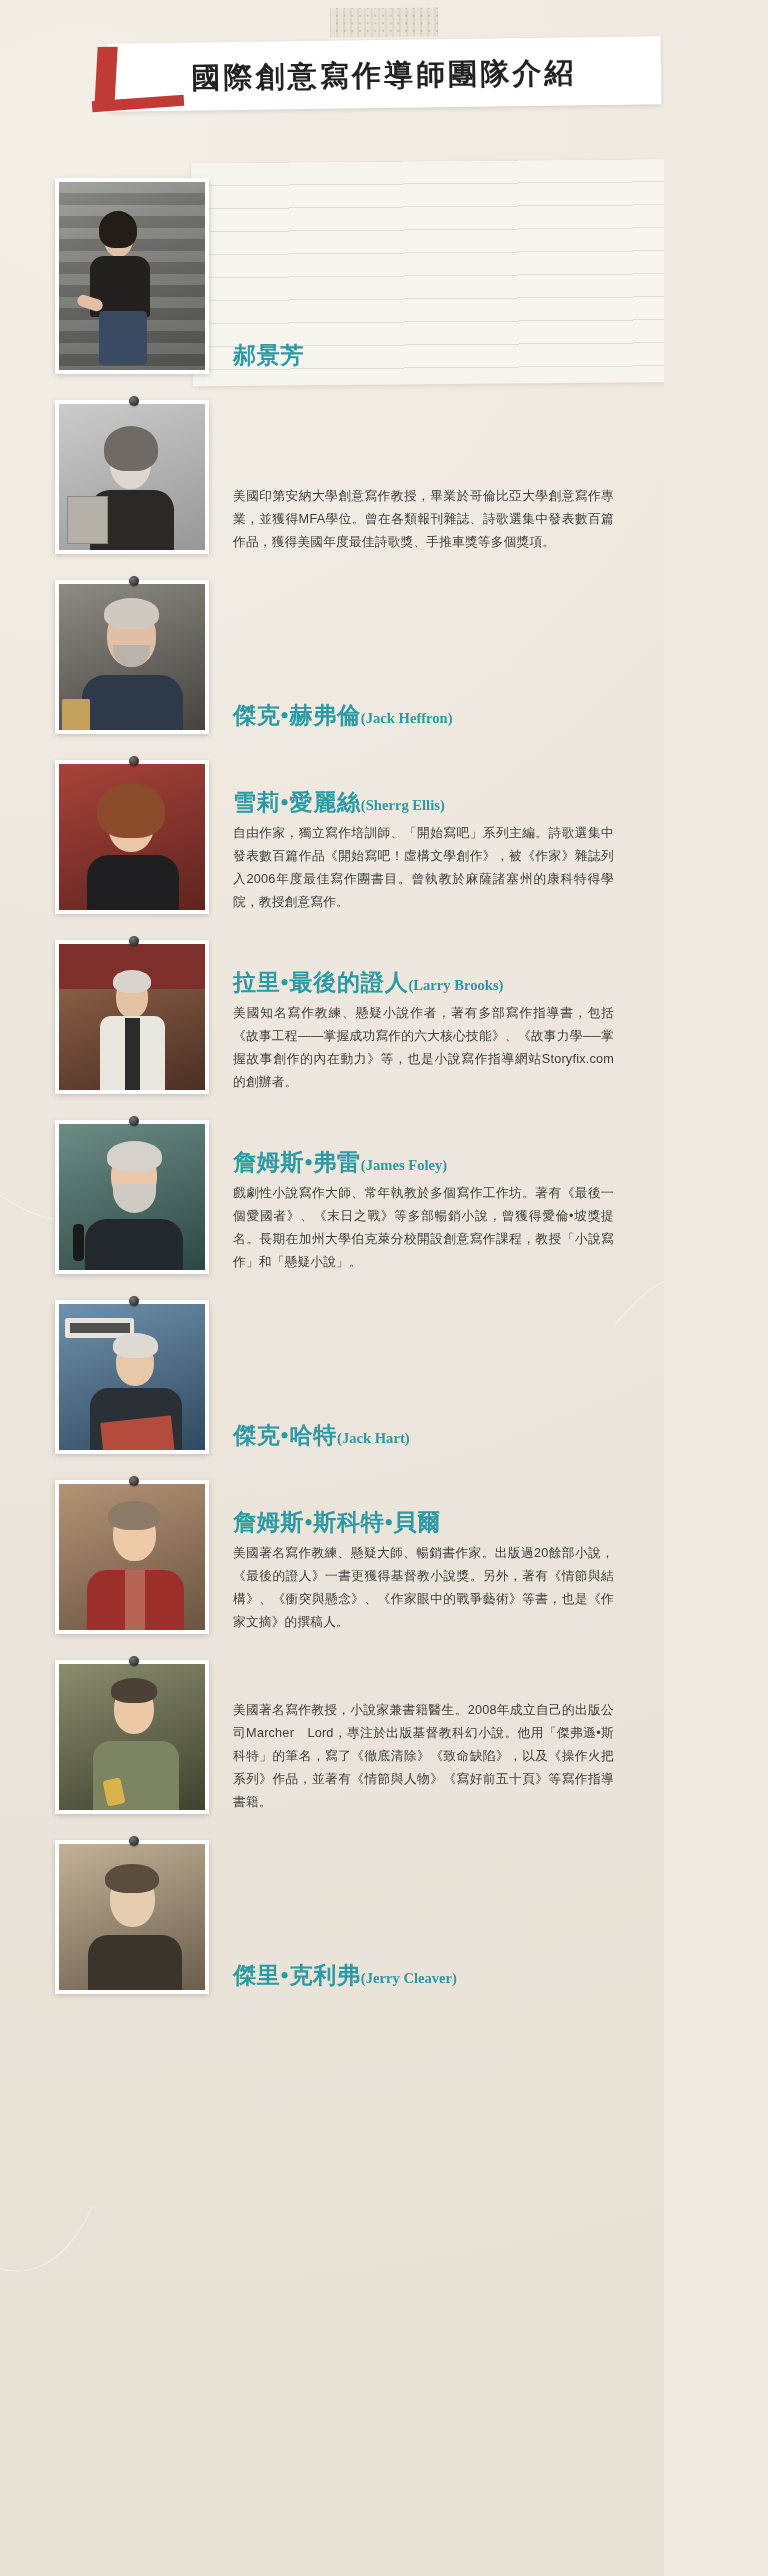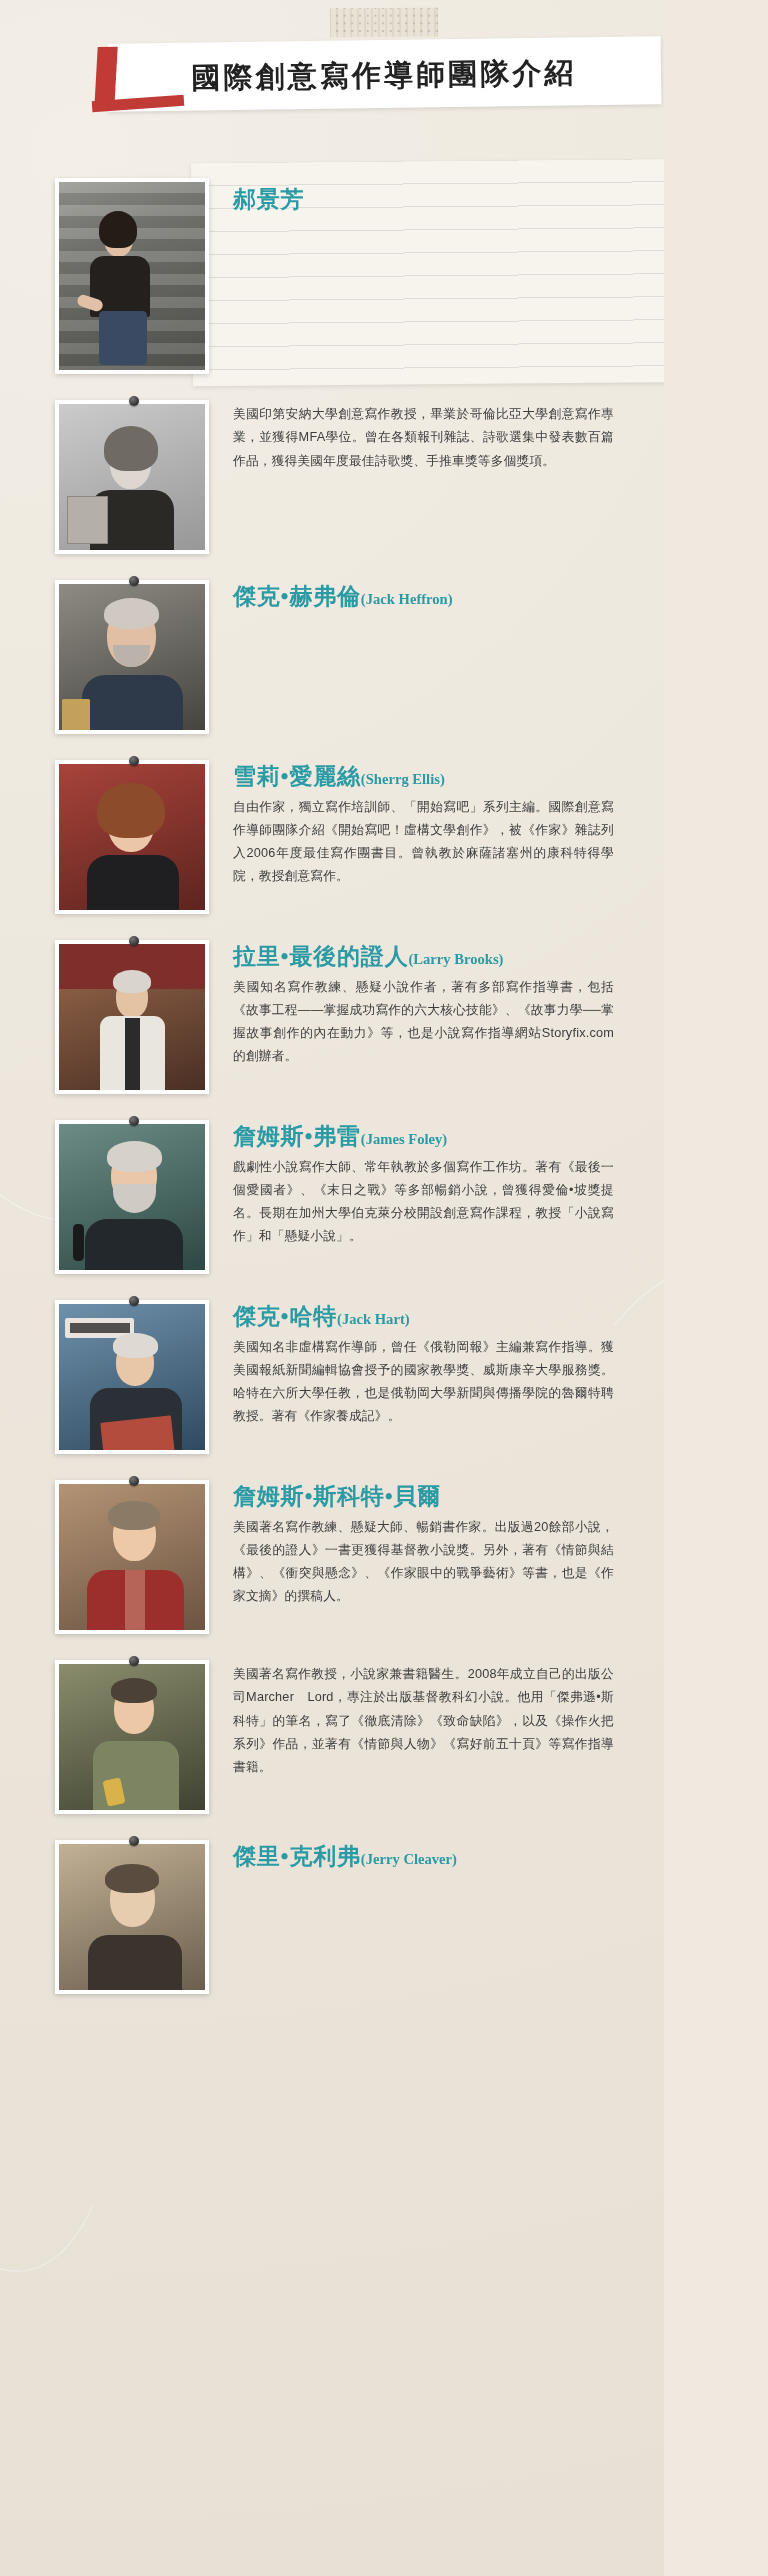--- a/index.html
+++ b/index.html
@@ -112,21 +112,21 @@
   }
 
   
   .profiles {
     position: relative;
     padding: 9.2px 0 46px 0;
   }
   .profile {
     position: relative;
     display: flex;
-    align-items: flex-start;
+    align-items: flex-end;
     margin: 0 0 26px 0;
     padding: 0 50px 0 55px;
   }
   .photo-col {
     flex: 0 0 auto;
     width: 161px;
     position: relative;
   }
   .photo {
     width: 154px;
@@ -308,21 +308,21 @@
             <div style="position:absolute;left:49px;top:34px;width:46px;height:54px;background:#ecc6a8;border-radius:46% 46% 48% 48%;"></div>
             <div class="hair" style="left:38px;top:18.4px;width:68px;height:55px;background:#8c4b2a;"></div>
             <div style="position:absolute;left:28px;top:91px;width:92px;height:66px;background:#1f1f22;border-radius:21.5px 21.5px 0 0;"></div>
           </div>
         </div>
       </div>
       <div class="text-col">
         <h2 class="pname">
           <span>雪莉•愛麗絲</span><span class="en">(Sherrg Ellis)</span>
         </h2>
-        <p class="pbio">自由作家，獨立寫作培訓師、「開始寫吧」系列主編。國際創意寫作導師團隊介紹《開始寫吧！虛構文學創作》，被《作家》雜誌列入2006年度最佳寫作團書目。曾執教於麻薩諸塞州的康科特得學院，教授創意寫作。</p>
+        <p class="pbio">自由作家，獨立寫作培訓師、「開始寫吧」系列主編。詩歌選集中發表數百篇作品《開始寫吧！虛構文學創作》，被《作家》雜誌列入2006年度最佳寫作團書目。曾執教於麻薩諸塞州的康科特得學院，教授創意寫作。</p>
       </div>
     </div>
 
     <div class="profile">
       <div class="photo-col">
         <div class="pin"></div>
         <div class="photo ph-bg-stage">
           <div class="ph-inner">
             <div style="position:absolute;left:0;top:0;width:100%;height:100%;background:linear-gradient(160deg,#9a6a4c,#4a2f24);"></div>
             <div style="position:absolute;left:0;top:0;width:100%;height:45px;background:#7e2f2c;"></div>
@@ -375,21 +375,20 @@
             <div class="hair" style="left:54px;top:29px;width:45px;height:24.6px;background:#ded9d2;"></div>
             <div style="position:absolute;left:31px;top:84px;width:92px;height:72px;background:#2b2f36;border-radius:18.4px 18.4px 0 0;"></div>
             <div class="book" style="left:43px;top:115px;width:71px;height:37px;background:#b44c3e;transform:rotate(-6deg);"></div>
           </div>
         </div>
       </div>
       <div class="text-col">
         <h2 class="pname">
           <span>傑克•哈特</span><span class="en">(Jack Hart)</span>
         </h2>
-        <p class="pbio">美國知名非虛構寫作導師，曾任《俄勒岡報》主編兼寫作指導。獲美國報紙新聞編輯協會授予的國家教學獎、威斯康辛大學服務獎。哈特在六所大學任教，也是俄勒岡大學新聞與傳播學院的魯爾特聘教授。著有《作家養成記》。</p>
       </div>
     </div>
 
     <div class="profile">
       <div class="photo-col">
         <div class="pin"></div>
         <div class="photo ph-bg-warm">
           <div class="ph-inner">
             <div style="position:absolute;left:0;top:0;width:100%;height:100%;background:linear-gradient(160deg,#b49375,#6b5441);"></div>
             <div style="position:absolute;left:54px;top:26px;width:43px;height:51px;background:#eec9a8;border-radius:46% 46% 48% 48%;"></div>

